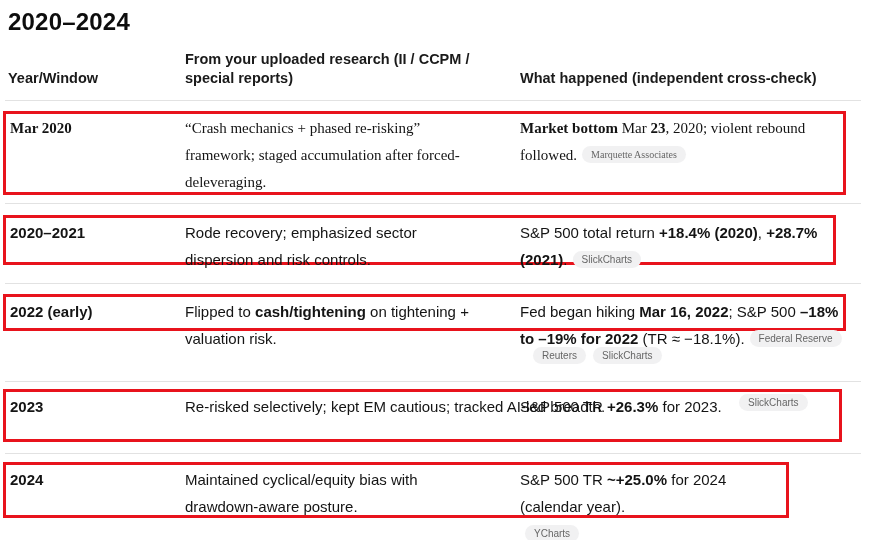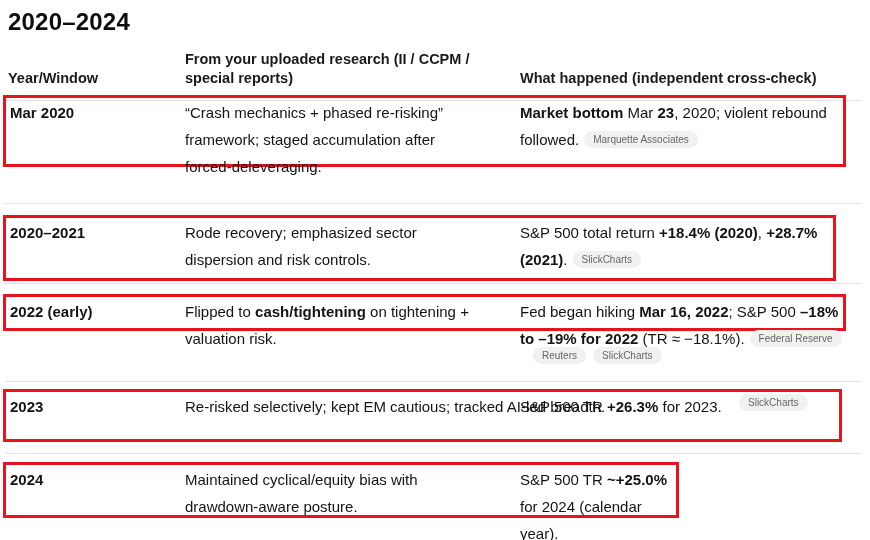--- a/index.html
+++ b/index.html
@@ -12,26 +12,26 @@
   .sep{position:absolute;left:5px;width:856px;height:1px;background:#e2e2e2;}
   .redbox{position:absolute;left:3px;border:3px solid var(--red,#e8131c);box-sizing:border-box;
           display:grid;grid-template-columns:179px 335px 1fr;padding-top:1px;background:transparent;}
   .cell{font-size:15px;line-height:27px;}
   .c1{padding-left:4px;font-weight:700;}
   .c2in{max-width:292px;}
   .c3in{max-width:328px;}
   .b{font-weight:700;text-align:right;}
   .badge{display:inline-block;background:var(--badge,#f1f1f2);color:#666;font-size:10px;line-height:11px;
          padding:3px 9px;border-radius:9px;margin-left:5px;vertical-align:2px;white-space:nowrap;}
-  .r1{top:95px;height:72px;width:843px;}
-  .r2{top:215px;height:66px;width:833px;}
+  .r1{top:111px;height:84px;width:843px;font-family:Liberation Serif, serif;}
+  .r2{top:215px;height:50px;width:833px;}
   .r3{top:294px;height:37px;width:843px;}
   .r4{top:389px;height:53px;width:839px;}
   .r4 .cell{white-space:nowrap;}
-  .r5{top:462px;height:56px;width:676px;}
+  .r5{top:462px;height:56px;width:786px;}
   .floatbadges{position:absolute;display:flex;gap:7px;}
   .floatbadges .badge{margin-left:0;}
   .fb-r3{left:533px;top:347px;}
   .fb-r4{left:739px;top:394px;}
 </style>
 </head>
 <body>
 
 <div class="canvas">
 

